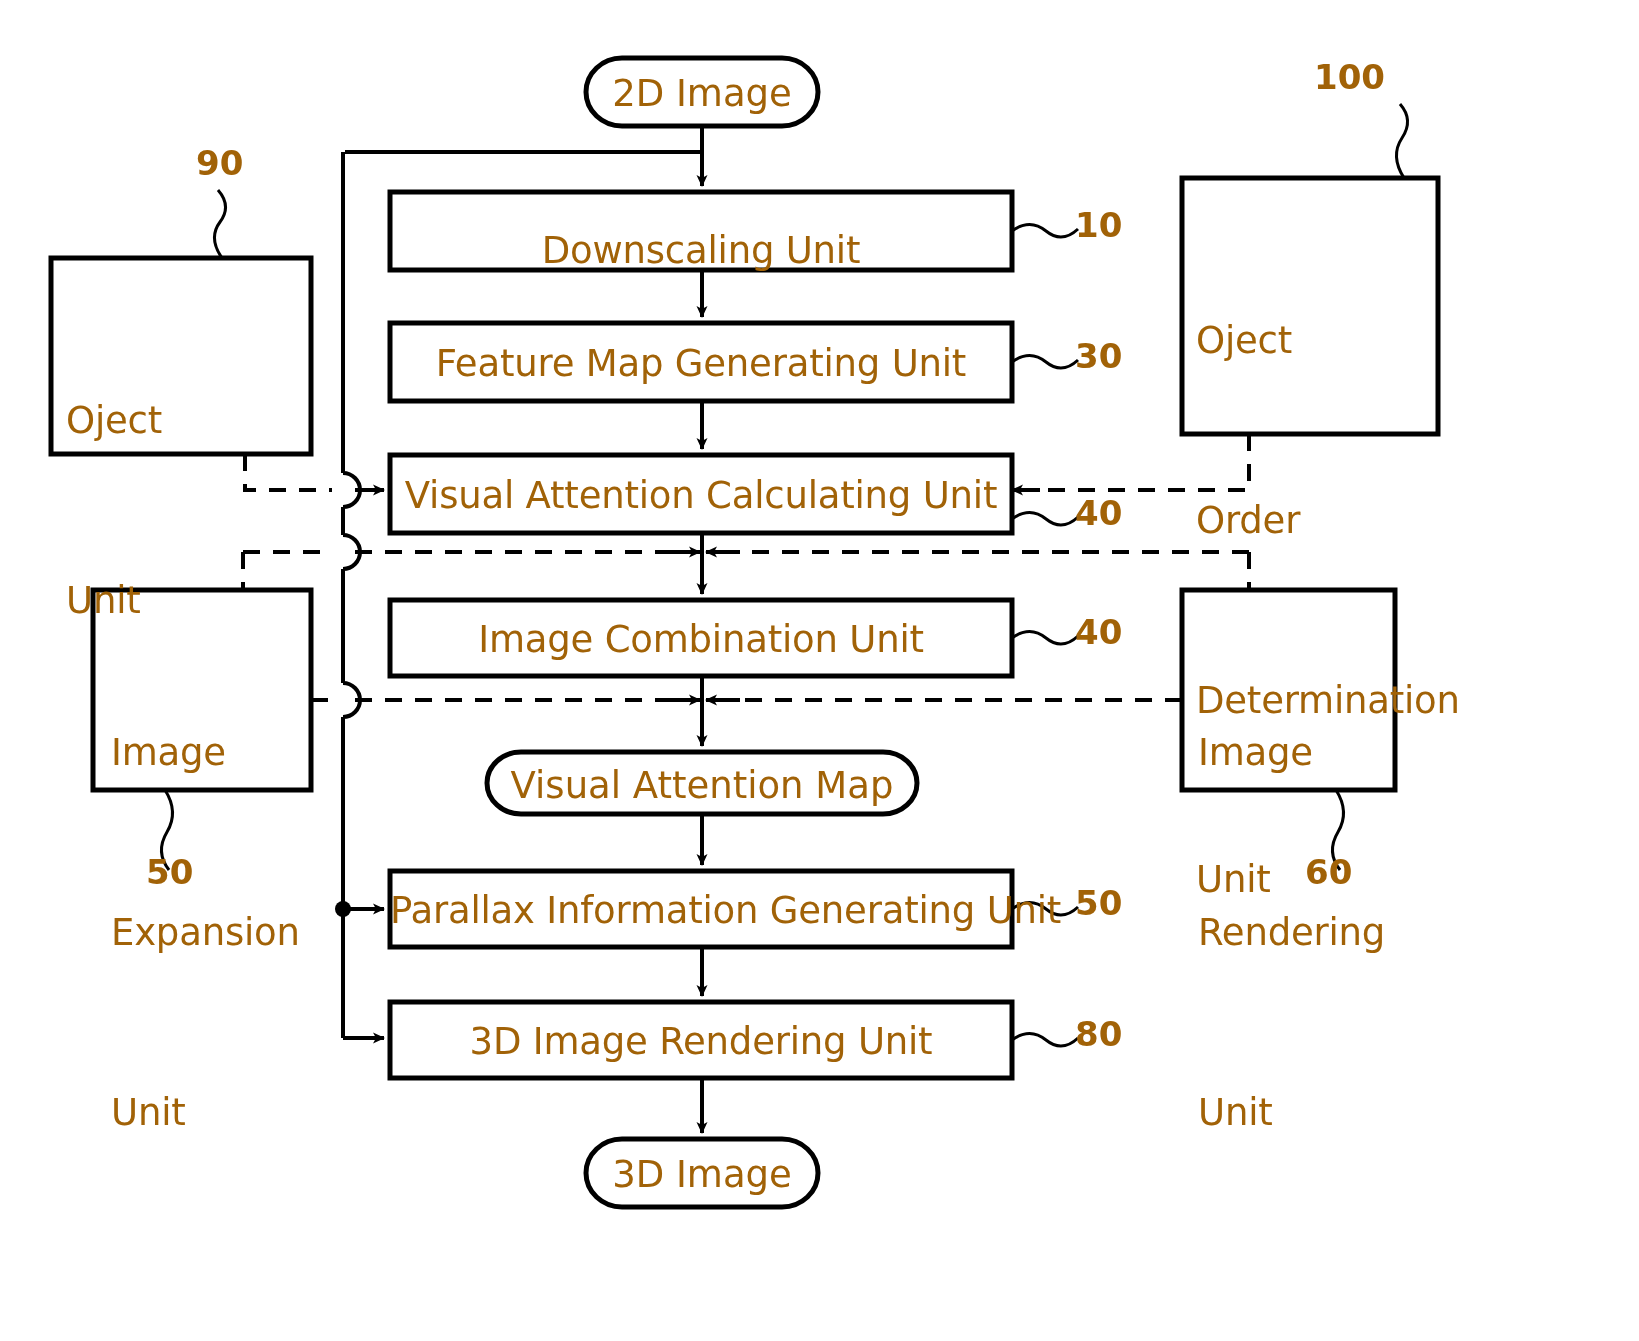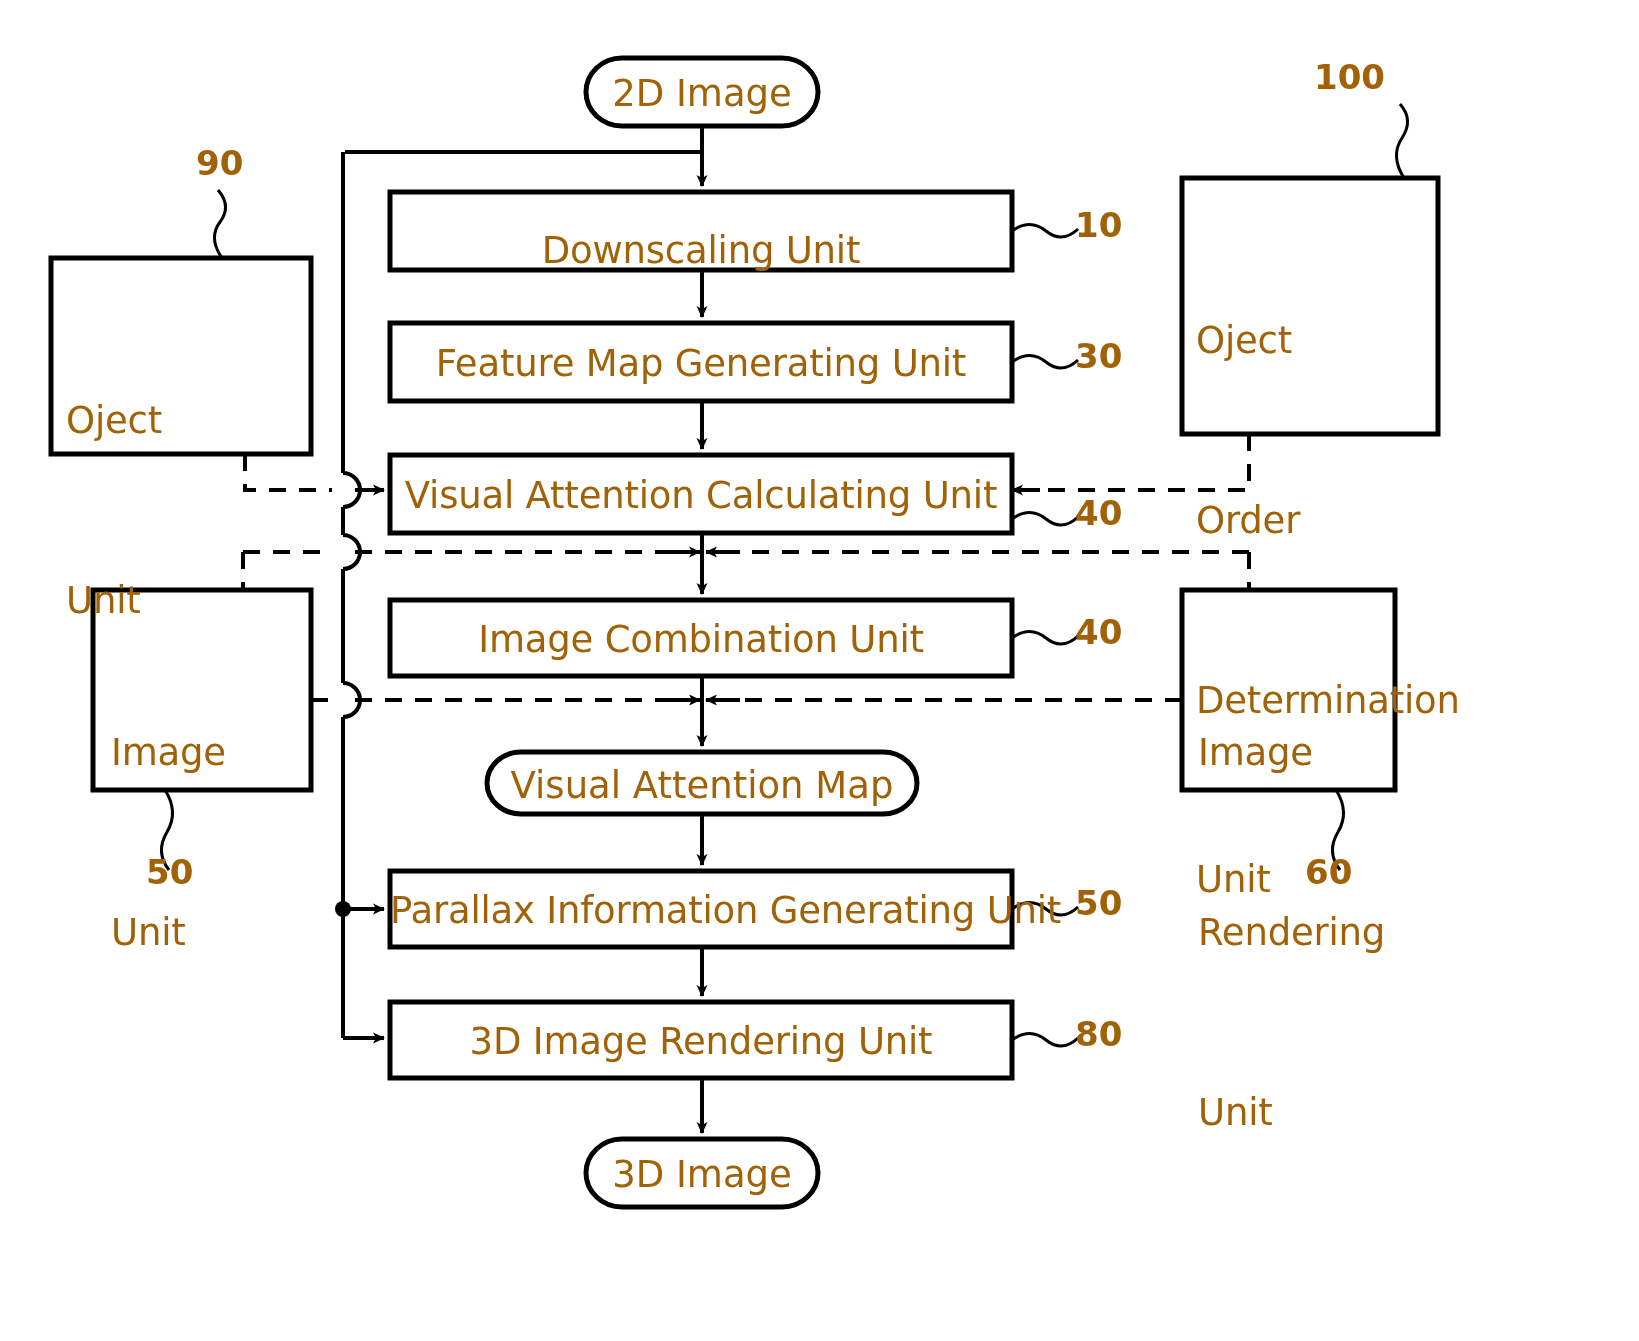--- a/index.html
+++ b/index.html
@@ -164,20 +164,21 @@
 
   <div class="box-label center-text" style="left:390px; top:1020px; width:622px;">3D Image Rendering Unit</div>
 
   <div class="box-label multiline" style="left:66px; top:271px; width:240px;">
     <div>Oject</div>
     <div>Unit</div>
   </div>
 
   <div class="box-label multiline" style="left:111px; top:603px; width:210px;">
     <div>Image</div>
+    <div>Expansion</div>
     <div>Unit</div>
   </div>
 
   <div class="box-label multiline" style="left:1196px; top:191px; width:250px;">
     <div>Oject</div>
     <div>Order</div>
     <div>Determination</div>
     <div>Unit</div>
   </div>
 

